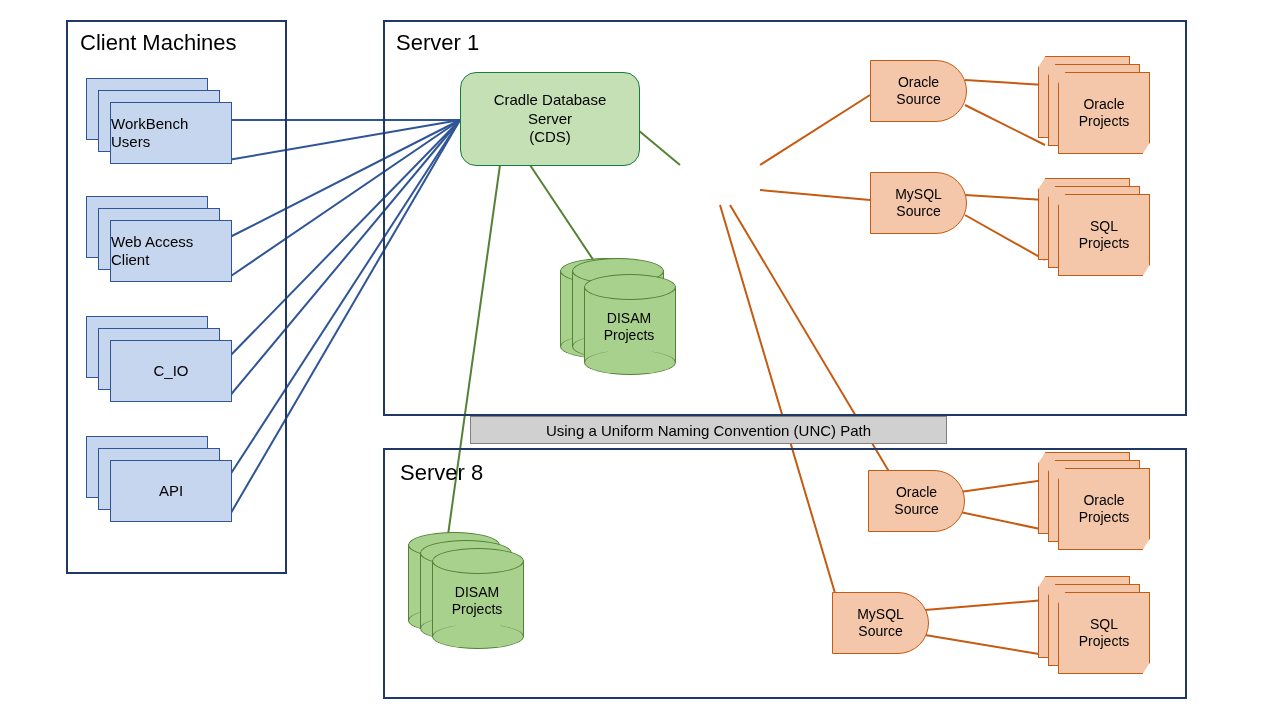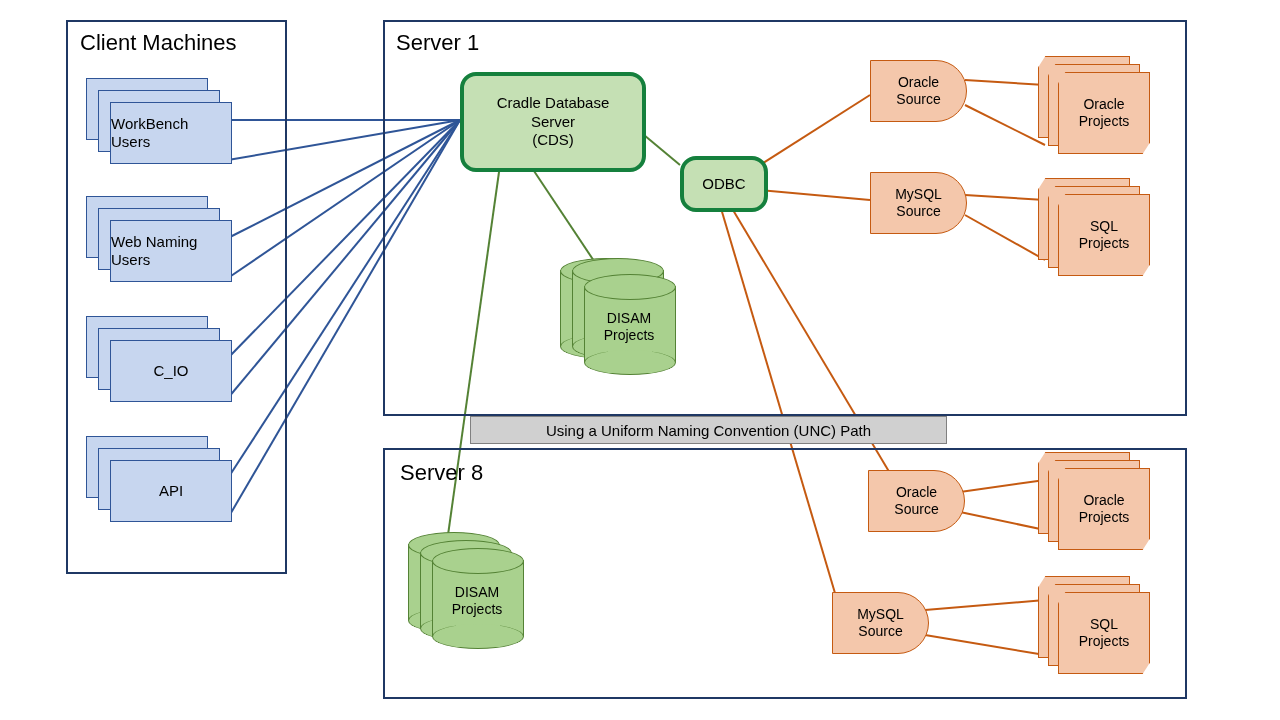--- a/index.html
+++ b/index.html
@@ -7,21 +7,21 @@
   svg{position:absolute;left:0;top:0}
   .box{position:absolute;border:2px solid #1f3864;background:transparent}
   .box-label{position:absolute;font-size:22px}
   .card-stack{position:absolute}
   .card{position:absolute;border:1px solid #2f5597;background:#c7d6ef;width:120px;height:60px}
   .card.front{display:flex;align-items:center;justify-content:center;font-size:15px;line-height:1.2}
   .paper-stack{position:absolute}
   .paper{position:absolute;width:90px;height:80px;border:1px solid #c55a11;background:#f4c7ab;clip-path:polygon(0 14%,8% 0,100% 0,100% 86%,92% 100%,0 100%)}
   .paper.front{display:flex;align-items:center;justify-content:center;text-align:center;font-size:14px;line-height:1.2}
   .source{position:absolute;width:95px;height:60px;border:1px solid #c55a11;background:#f4c7ab;border-radius:0 35px 35px 0;display:flex;align-items:center;justify-content:center;text-align:center;font-size:14px;line-height:1.2}
-  .rbox{position:absolute;border:4px solid #15803d;background:#c5e0b4;border-radius:16px;display:flex;align-items:center;justify-content:center;text-align:center;font-size:15px;line-height:1.25}
+  .rbox{position:absolute;border:1px solid #15803d;background:#c5e0b4;border-radius:16px;display:flex;align-items:center;justify-content:center;text-align:center;font-size:15px;line-height:1.25}
   .cyl-stack{position:absolute}
   .cyl{position:absolute;width:109px;height:100px}
   .cyl .body{position:absolute;left:0;top:12px;width:90px;height:76px;background:#a9d18e;border-left:1px solid #548235;border-right:1px solid #548235}
   .cyl .top{position:absolute;left:0;top:0;width:90px;height:24px;background:#a9d18e;border:1px solid #548235;border-radius:50%}
   .cyl .bot{position:absolute;left:0;top:76px;width:90px;height:24px;background:#a9d18e;border:1px solid #548235;border-radius:50%;border-top:none}
   .cyl.front .lbl{position:absolute;left:0;top:36px;width:90px;text-align:center;font-size:14px;line-height:1.2}
   .banner{position:absolute;background:#d0d0d0;border:1px solid #808080;display:flex;align-items:center;justify-content:center;font-size:15px}
 </style>
 </head>
 <body>
@@ -79,38 +79,37 @@
 <div class="box-label" style="left:400px;top:460px">Server 8</div>
 
 <div class="card-stack" style="left:86px;top:78px">
   <div class="card" style="left:0;top:0"></div>
   <div class="card" style="left:12px;top:12px"></div>
   <div class="card front" style="left:24px;top:24px">WorkBench Users</div>
 </div>
 <div class="card-stack" style="left:86px;top:196px">
   <div class="card" style="left:0;top:0"></div>
   <div class="card" style="left:12px;top:12px"></div>
-  <div class="card front" style="left:24px;top:24px">Web Naming Users</div>
+  <div class="card front" style="left:24px;top:24px">Web Access Client</div>
 </div>
 <div class="card-stack" style="left:86px;top:316px">
   <div class="card" style="left:0;top:0"></div>
   <div class="card" style="left:12px;top:12px"></div>
   <div class="card front" style="left:24px;top:24px">C_IO</div>
 </div>
 <div class="card-stack" style="left:86px;top:436px">
   <div class="card" style="left:0;top:0"></div>
   <div class="card" style="left:12px;top:12px"></div>
   <div class="card front" style="left:24px;top:24px">API</div>
 </div>
 
 <div class="rbox" style="left:460px;top:72px;width:178px;height:92px;white-space:pre-line">Cradle Database
 Server
 (CDS)</div>
 
-<div class="rbox" style="left:680px;top:156px;width:80px;height:48px">ODBC</div>
 
 <div class="cyl-stack" style="left:560px;top:258px">
   <div class="cyl" style="left:0;top:0">
         <div class="body"></div>
         <div class="bot"></div>
         <div class="top"></div>
       </div>
   <div class="cyl" style="left:12px;top:8">
         <div class="body"></div>
         <div class="bot"></div>

